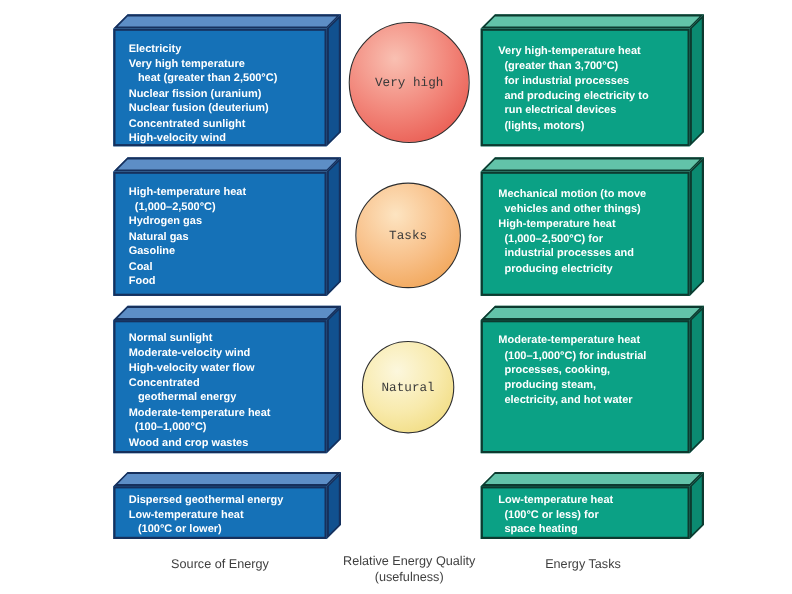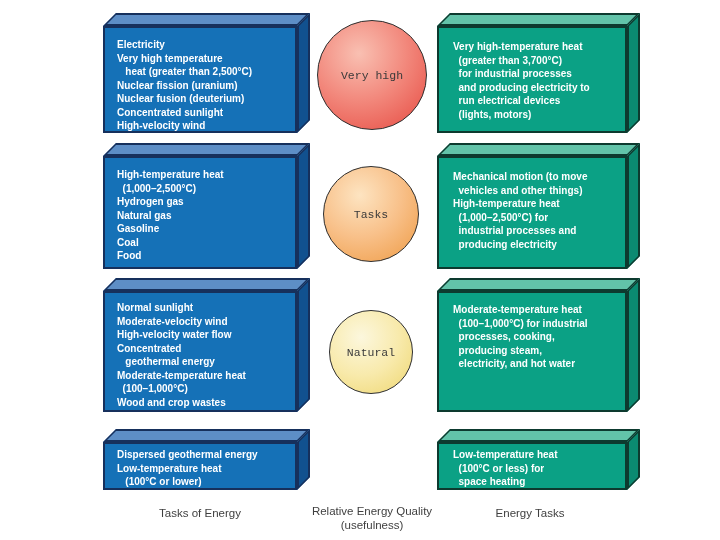--- a/index.html
+++ b/index.html
@@ -172,18 +172,18 @@
   <div class="box3d teal r4-right">
     <div class="toppane"></div>
     <div class="side"></div>
     <div class="face">
       <div class="boxtext pt4">Low-temperature heat
   (100°C or less) for
   space heating</div>
     </div>
   </div>
 
-  <div class="footlabel f-source">Tasks of Energy</div>
+  <div class="footlabel f-source">Source of Energy</div>
   <div class="footlabel f-quality">Relative Energy Quality
 (usefulness)</div>
   <div class="footlabel f-tasks">Energy Tasks</div>
 
 </div>
 
 </body></html>

